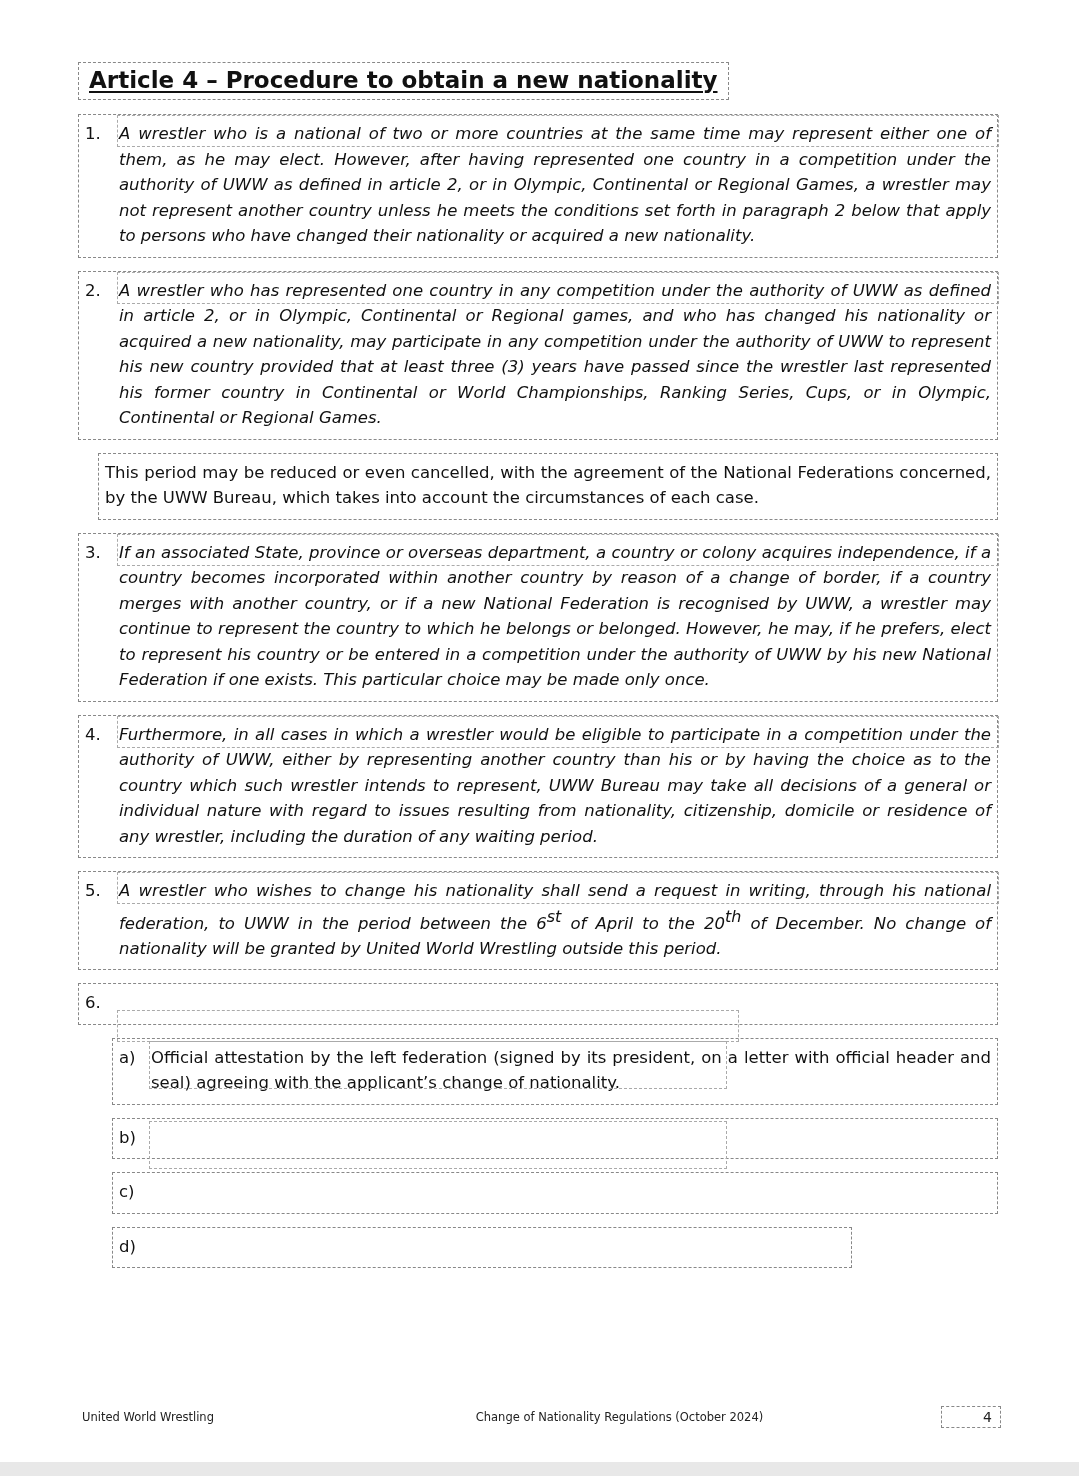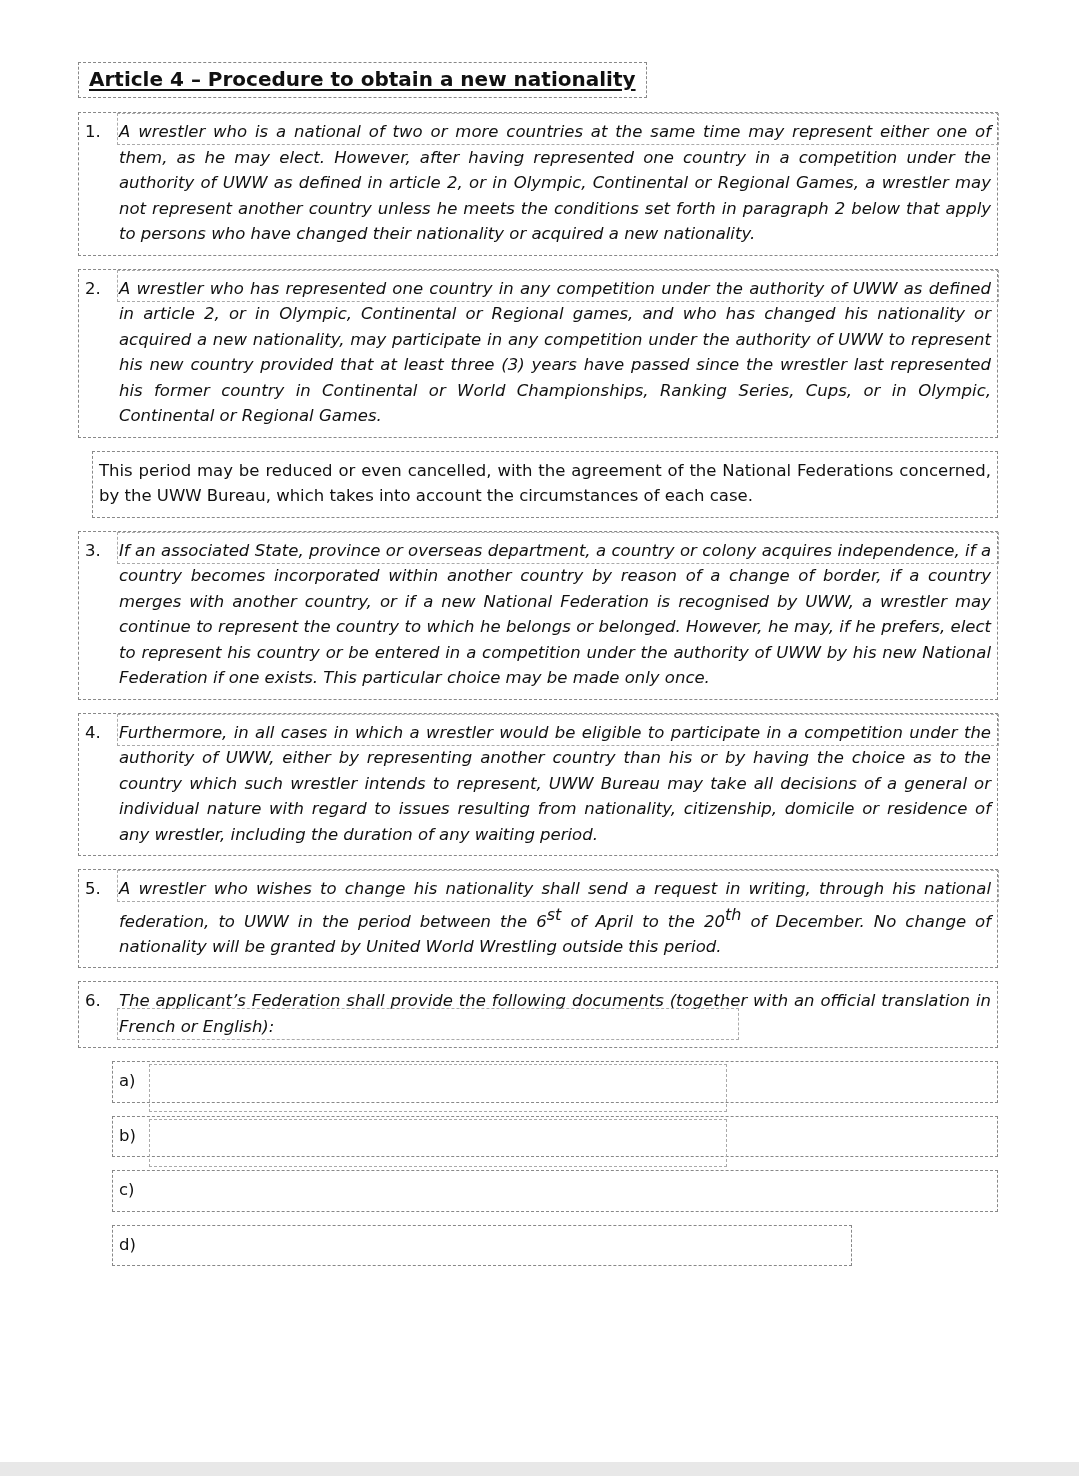--- a/index.html
+++ b/index.html
@@ -41,21 +41,21 @@
   .box-tight {
     border: 1px dashed #999;
   }
   .title-box {
     display: inline-block;
     padding: 4px 10px 6px 10px;
     margin-bottom: 14px;
   }
   h1.title {
     font-family: "DejaVu Sans", sans-serif;
-    font-size: 20px;
+    font-size: 23px;
     font-weight: bold;
     margin: 0;
     text-decoration: underline;
     text-underline-offset: 3px;
     color: #111;
     white-space: nowrap;
   }
   .clause {
     display: flex;
     margin-bottom: 13px;
@@ -74,21 +74,21 @@
     font-size: 16.5px;
     line-height: 25.5px;
     text-align: justify;
     color: #111;
     hyphens: none;
     font-style: italic;
   }
   .para {
     margin-bottom: 13px;
     padding: 6px 6px 8px 6px;
-    margin-left: 14px;
+    margin-left: 20px;
     font-size: 16.5px;
     line-height: 25.5px;
     text-align: justify;
     color: #111;
   }
   .sub {
     display: flex;
     margin-bottom: 13px;
     margin-left: 34px;
     padding: 6px 6px 8px 6px;
@@ -192,40 +192,49 @@
       <div class="num">5.</div>
       <div class="body"><span>A wrestler who wishes to change his nationality shall send a request in writing, through his national federation, to UWW in the period between the 6</span><sup>st</sup><span> of April to the 20</span><sup>th</sup><span> of December. No change of nationality will be granted by United World Wrestling outside this period.</span></div>
       <div class="frag" style="left:38px; top:0px; width:880px; height:30px;"></div>
     </div>
 
     
 
     
     <div class="box clause">
       <div class="num">6.</div>
-      <div class="body">The applicant’s Federation shall provide the following documents (together with an official translation in French or English):</div>
       <div class="frag" style="left:38px; top:26px; width:620px; height:30px;"></div>
     </div>
 
     
     <div class="box sub justify">
       <div class="letter">a)</div>
+      <div class="body">Official attestation by the left federation (signed by its president, on a letter with official header and seal) agreeing with the applicant’s change of nationality.</div>
       <div class="frag" style="left:36px; top:2px; width:576px; height:46px;"></div>
     </div>
 
     <div class="box sub justify">
       <div class="letter">b)</div>
       <div class="frag" style="left:36px; top:2px; width:576px; height:46px;"></div>
     </div>
 
     <div class="box sub">
       <div class="letter">c)</div>
     </div>
 
     <div class="box sub" style="width:740px;">
       <div class="letter">d)</div>
     </div>
 
   </div>
 
+  <footer>
+    <div class="foot-left">
+      <span class="foot-item box-tight" style="border:1px dashed transparent;">United World Wrestling</span>
+    </div>
+    <div class="foot-center">
+      <span class="foot-item">Change of Nationality Regulations (October 2024)</span>
+    </div>
+    <div class="foot-right box">4</div>
+  </footer>
 
   <div class="bottom-bar"></div>
 </div>
 
 </body></html>

